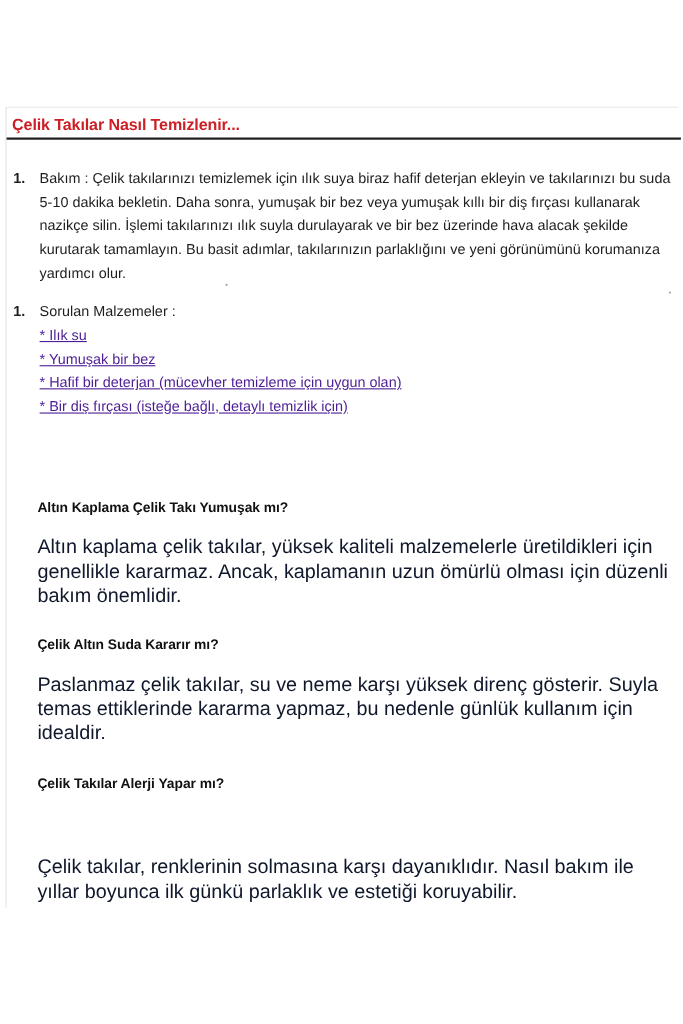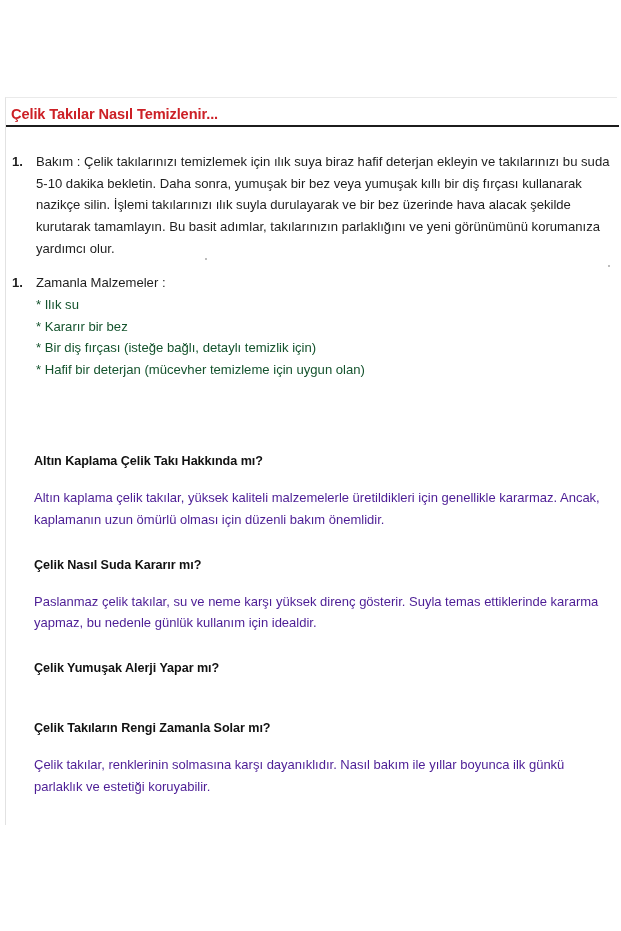--- a/index.html
+++ b/index.html
@@ -94,41 +94,42 @@
 
   
   .star-list {
     list-style: none;
     margin: 0;
     padding: 0 0 0 30px;
   }
   .star-list li {
     font-size: 13.1px;
     line-height: 21.8px;
-    color: #14532d;
+    color: #4c1d95;
     white-space: nowrap;
+    text-decoration: underline;
   }
 
   
   .faq {
     padding: 0 6px 0 28px;
   }
   .faq-q {
     margin: 0;
     font-size: 12.6px;
     font-weight: bold;
     line-height: 20px;
     color: #111111;
     letter-spacing: -0.05px;
   }
   .faq-a {
     margin: 0;
-    font-size: 13px;
+    font-size: 18px;
     line-height: 21.8px;
-    color: #4c1d95;
+    color: #0f172a;
   }
   .faq-gap-top { height: 36px; }
   .faq-gap-qa  { height: 16px; }
   .faq-gap-aq  { height: 24px; }
 
   
   .artifact {
     position: absolute;
     background: #8a8a8a;
     border-radius: 50%;
@@ -152,56 +153,55 @@
 
     <ol class="ol-block">
 
       <li class="ol-item">
         <span class="marker">1.</span><span class="lead">Bakım :</span><span> Çelik takılarınızı temizlemek için ılık suya biraz hafif deterjan ekleyin ve takılarınızı bu suda 5-10 dakika bekletin. Daha sonra, yumuşak bir bez veya yumuşak kıllı bir diş fırçası kullanarak nazikçe silin. İşlemi takılarınızı ılık suyla durulayarak ve bir bez üzerinde hava alacak şekilde kurutarak tamamlayın. Bu basit adımlar, takılarınızın parlaklığını ve yeni görünümünü korumanıza yardımcı olur.</span>
       </li>
 
       <div class="block-spacer-2"></div>
 
       <li class="ol-item">
-        <span class="marker">1.</span><span class="lead">Zamanla Malzemeler :</span>
+        <span class="marker">1.</span><span class="lead">Sorulan Malzemeler :</span>
       </li>
 
       <ul class="star-list">
         <li>* Ilık su</li>
-        <li>* Kararır bir bez</li>
+        <li>* Yumuşak bir bez</li>
+        <li>* Hafif bir deterjan (mücevher temizleme için uygun olan)</li>
         <li>* Bir diş fırçası (isteğe bağlı, detaylı temizlik için)</li>
-        <li>* Hafif bir deterjan (mücevher temizleme için uygun olan)</li>
       </ul>
     </ol>
 
     <div class="block-spacer-3"></div>
 
 
     <div class="faq">
 
       <div class="faq-gap-top"></div>
 
-      <h3 class="faq-q">Altın Kaplama Çelik Takı Hakkında mı?</h3>
+      <h3 class="faq-q">Altın Kaplama Çelik Takı Yumuşak mı?</h3>
       <div class="faq-gap-qa"></div>
       <p class="faq-a">Altın kaplama çelik takılar, yüksek kaliteli malzemelerle üretildikleri için genellikle kararmaz. Ancak, kaplamanın uzun ömürlü olması için düzenli bakım önemlidir.</p>
 
       <div class="faq-gap-aq"></div>
 
-      <h3 class="faq-q">Çelik Nasıl Suda Kararır mı?</h3>
+      <h3 class="faq-q">Çelik Altın Suda Kararır mı?</h3>
       <div class="faq-gap-qa"></div>
       <p class="faq-a">Paslanmaz çelik takılar, su ve neme karşı yüksek direnç gösterir. Suyla temas ettiklerinde kararma yapmaz, bu nedenle günlük kullanım için idealdir.</p>
 
       <div class="faq-gap-aq"></div>
 
-      <h3 class="faq-q">Çelik Yumuşak Alerji Yapar mı?</h3>
+      <h3 class="faq-q">Çelik Takılar Alerji Yapar mı?</h3>
       <div class="faq-gap-qa"></div>
 
       <div class="faq-gap-aq"></div>
 
-      <h3 class="faq-q">Çelik Takıların Rengi Zamanla Solar mı?</h3>
       <div class="faq-gap-qa"></div>
       <p class="faq-a">Çelik takılar, renklerinin solmasına karşı dayanıklıdır. Nasıl bakım ile yıllar boyunca ilk günkü parlaklık ve estetiği koruyabilir.</p>
 
     </div>
   </div>
 
   <span class="artifact" id="artifact-a"></span>
   <span class="artifact" id="artifact-b"></span>
 
 </div>

